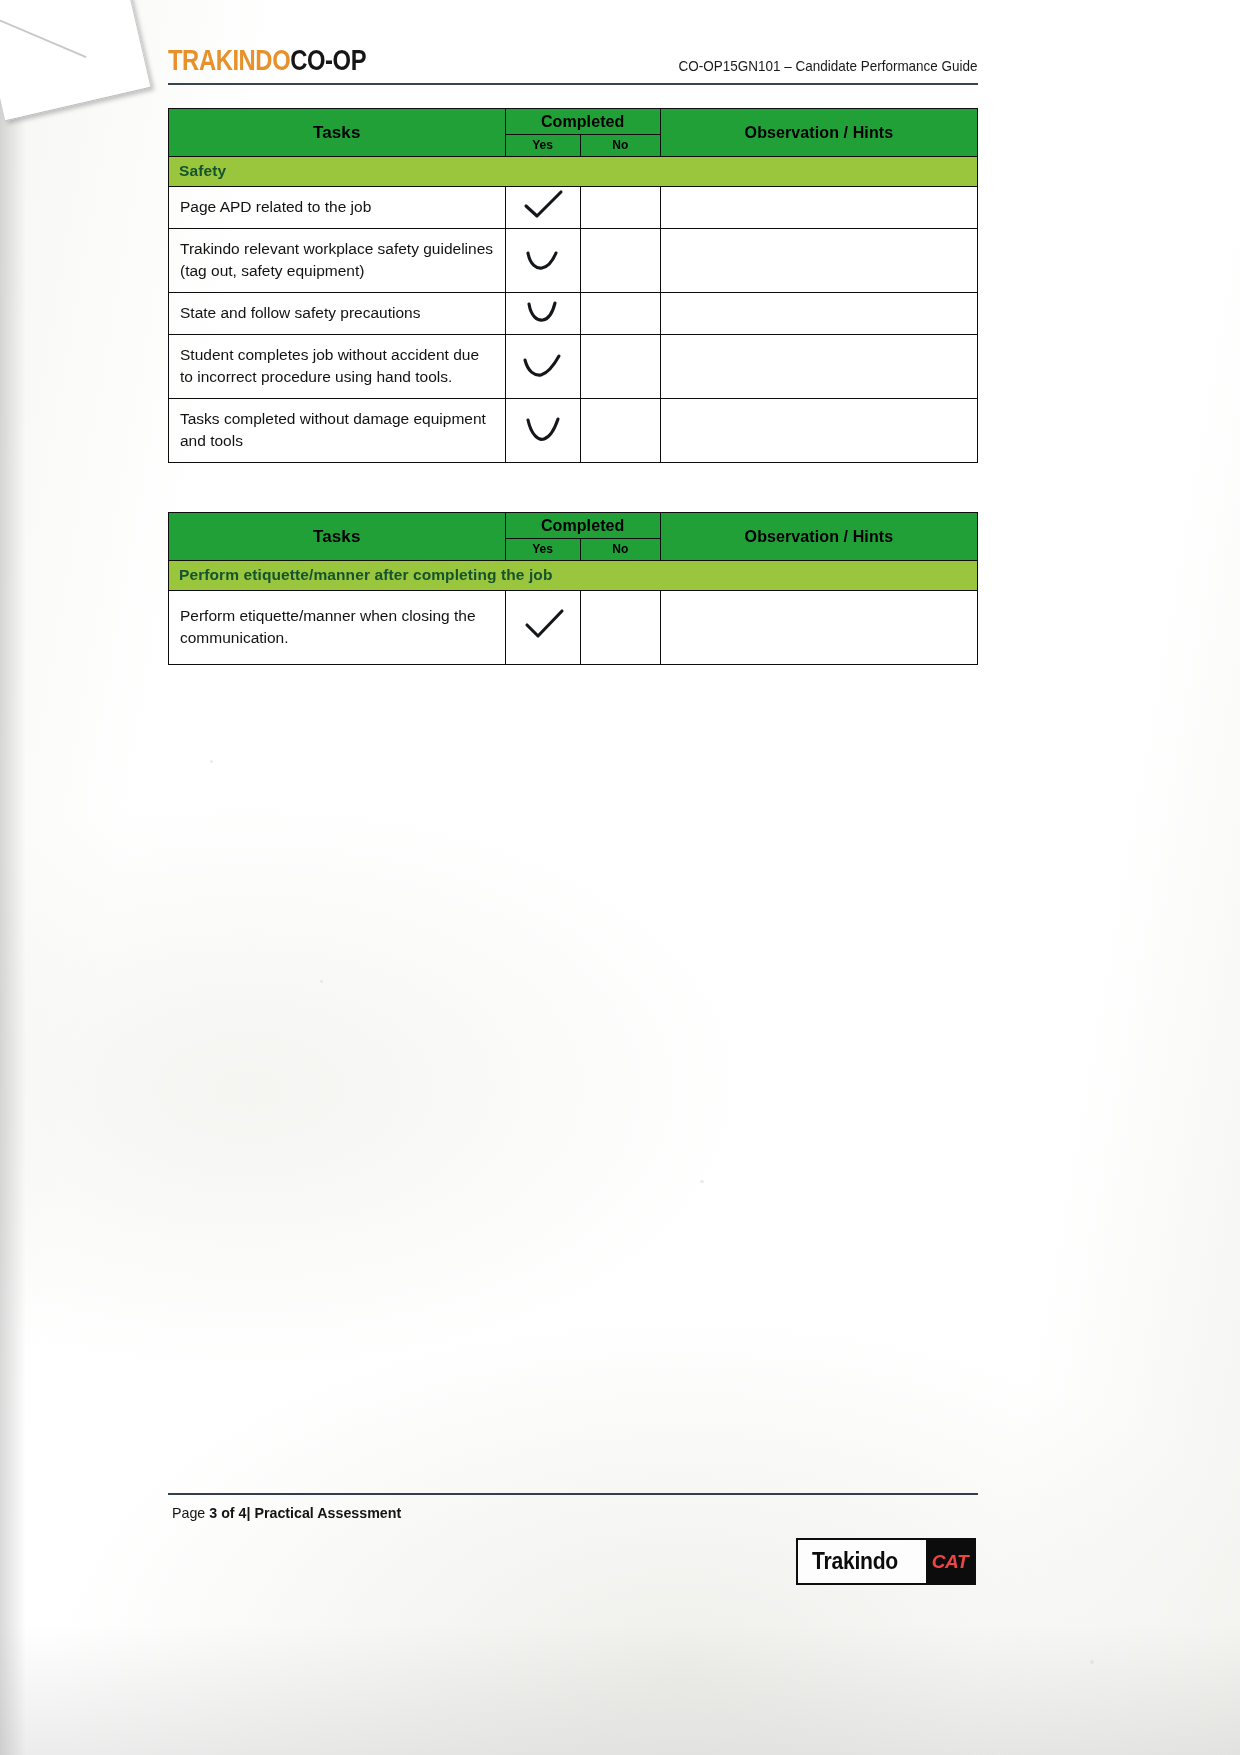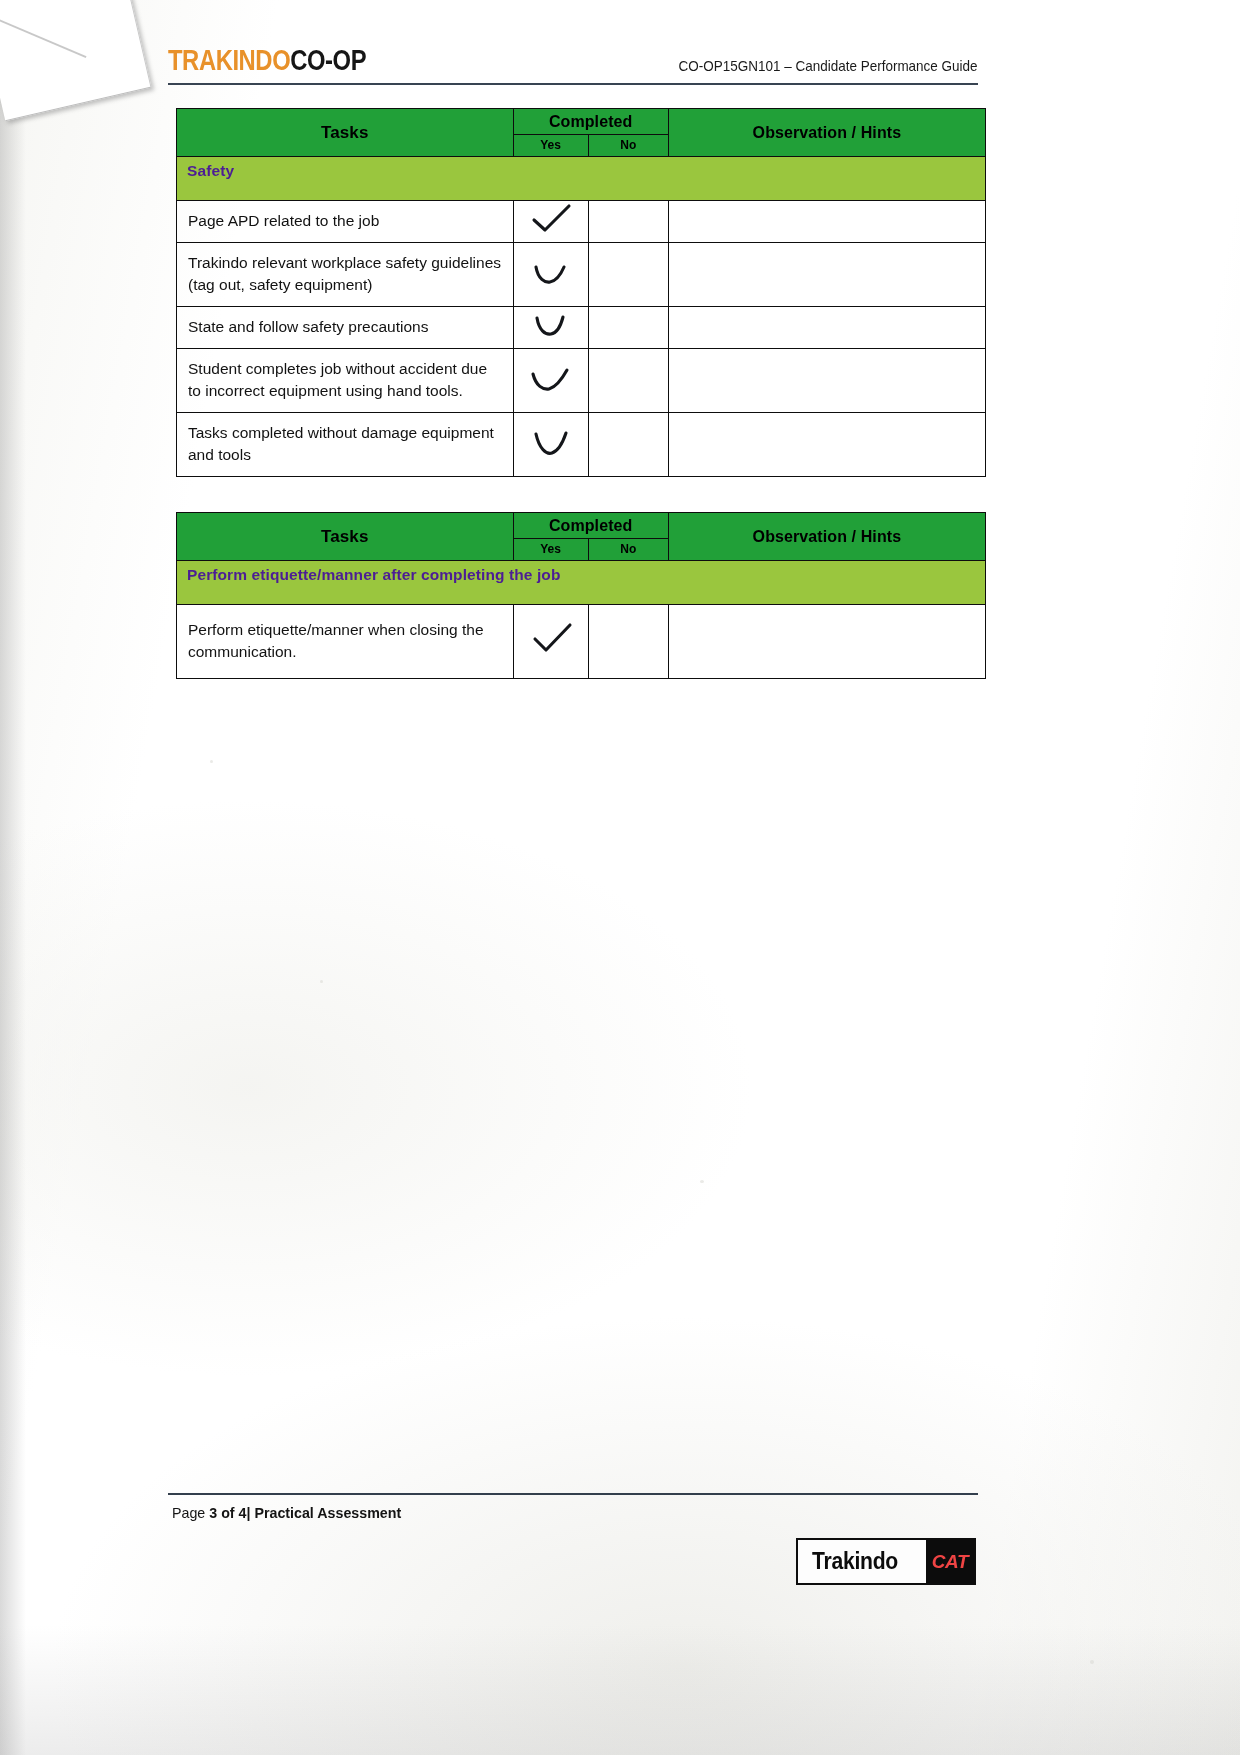--- a/index.html
+++ b/index.html
@@ -86,21 +86,21 @@
     padding-bottom: 3px;
   }
   .header-rule {
     margin-top: 6px;
     height: 2px;
     background: #1d2a3a;
     opacity: .88;
   }
 
   
-  .tbl-wrap { position: absolute; margin-left: 8px; }
+  .tbl-wrap { position: absolute; }
   #table-1 { left: 168px; top: 108px; width: 810px; }
   #table-2 { left: 168px; top: 512px; width: 810px; }
 
   table.grid {
     width: 100%;
     border-collapse: collapse;
     table-layout: fixed;
   }
   table.grid td, table.grid th {
     border: 1.6px solid #0d0d0d;
@@ -121,24 +121,24 @@
     letter-spacing: .1px;
     transform: none;
   }
   thead th.h-tasks { font-size: 17px; }
   thead th.h-completed { font-size: 16px; padding: 4px 0 3px; }
   thead th.h-yesno { font-size: 12px; padding: 3px 0 4px; }
   thead th.h-obs { font-size: 16px; }
 
   tr.section-row td {
     background: #9ac63e;
-    color: #4c1d95;
+    color: #14532d;
     font-weight: bold;
     font-size: 15.5px;
-    padding: 5px 10px 20px;
+    padding: 5px 10px 6px;
     letter-spacing: .1px;
     transform: none;
   }
 
   tr.task-row td {
     background: transparent;
     font-size: 15.5px;
     color: #121212;
     padding: 9px 11px 10px;
     line-height: 1.42;
@@ -299,21 +299,21 @@
               <svg viewBox="0 0 46 34" aria-hidden="true">
                   <path d="M9 10 C11 22, 17 27, 23 26 C29 25, 33 17, 35 9"></path>
                 </svg>
             </span>
           </td>
           <td class="cell-mark"></td>
           <td></td>
         </tr>
 
         <tr class="task-row">
-          <td>Student completes job without accident due to incorrect equipment using hand tools.</td>
+          <td>Student completes job without accident due to incorrect procedure using hand tools.</td>
           <td class="cell-mark">
             <span class="check">
               <svg viewBox="0 0 46 34" aria-hidden="true">
                   <path d="M5 13 C8 25, 15 29, 21 28 C28 26, 34 18, 39 9"></path>
                 </svg>
             </span>
           </td>
           <td class="cell-mark"></td>
           <td></td>
         </tr>

